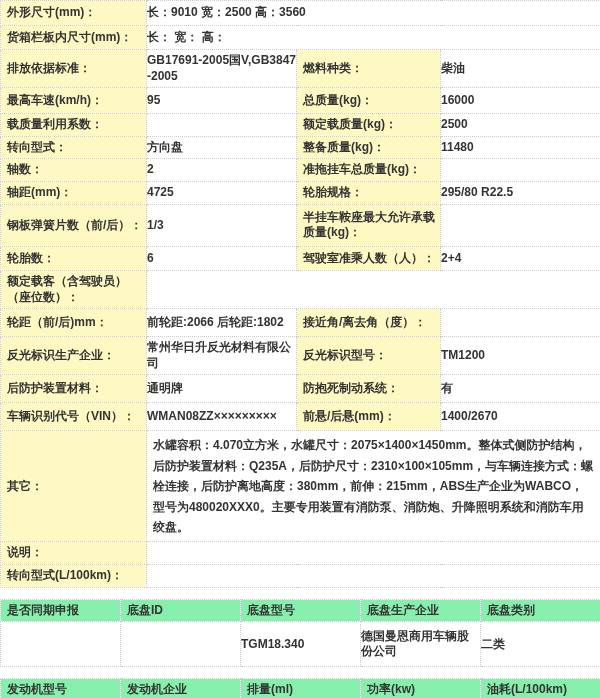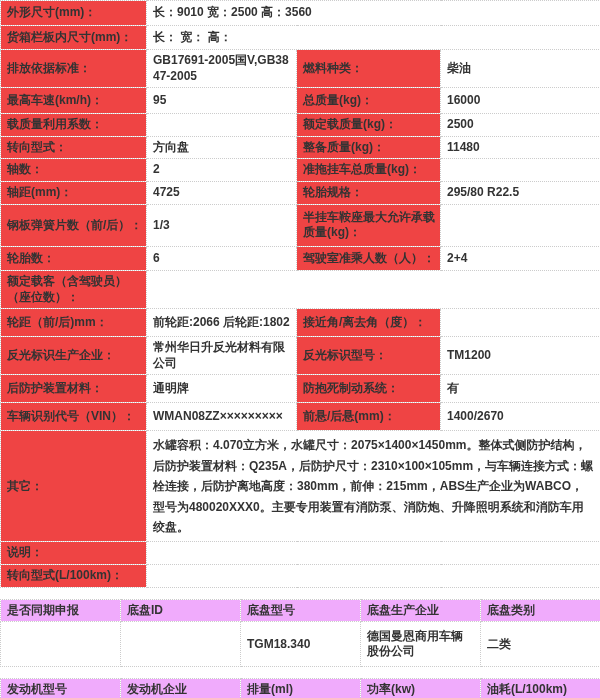--- a/index.html
+++ b/index.html
@@ -1,22 +1,22 @@
 <!DOCTYPE html>
 <html><head>
 <meta charset="utf-8">
 <style>
   html,body{margin:0;padding:0;background:#fff;}
   body{width:600px;font-family:"Liberation Sans","DejaVu Sans",sans-serif;}
   table{border-collapse:collapse;table-layout:fixed;width:600px;}
   td{border:1px dotted #ccc;font-size:12px;font-weight:bold;color:#333;
      vertical-align:middle;line-height:1.3;overflow:hidden;word-break:break-all;}
-  td.lbl{background:#ef4444;padding:3px 2px 3px 6px;}
-  td.val{background:#fff;padding:3px 6px;}
-  td.hd{background:#f0abfc;padding:3px 2px 3px 6px;}
+  td.lbl{background:#fef9c3;padding:3px 2px 3px 6px;}
+  td.val{background:#fff;padding:3px 0;}
+  td.hd{background:#86efac;padding:3px 2px 3px 6px;}
   td.other{line-height:1.7;padding:4px 6px;margin-left:42px;}
   .tbl2{margin-top:11px;}
   .tbl2 td{vertical-align:middle;}
 </style>
 </head>
 <body>
 
 <table>
   <colgroup>
       <col style="width:146px">

